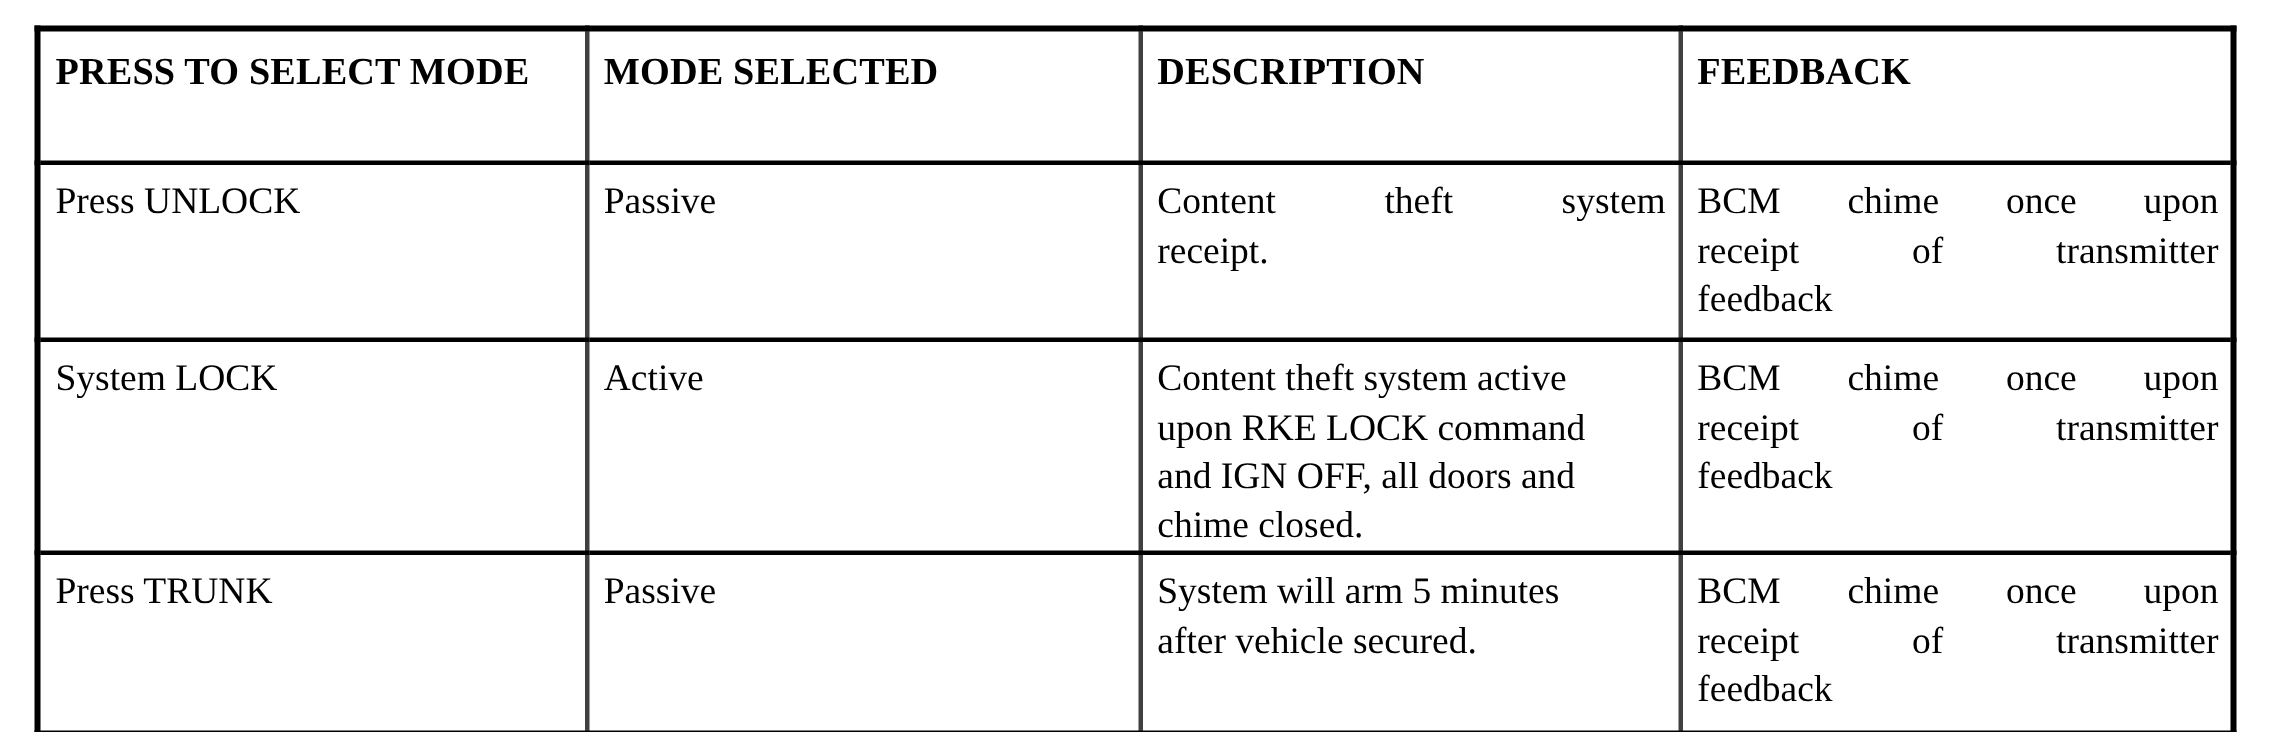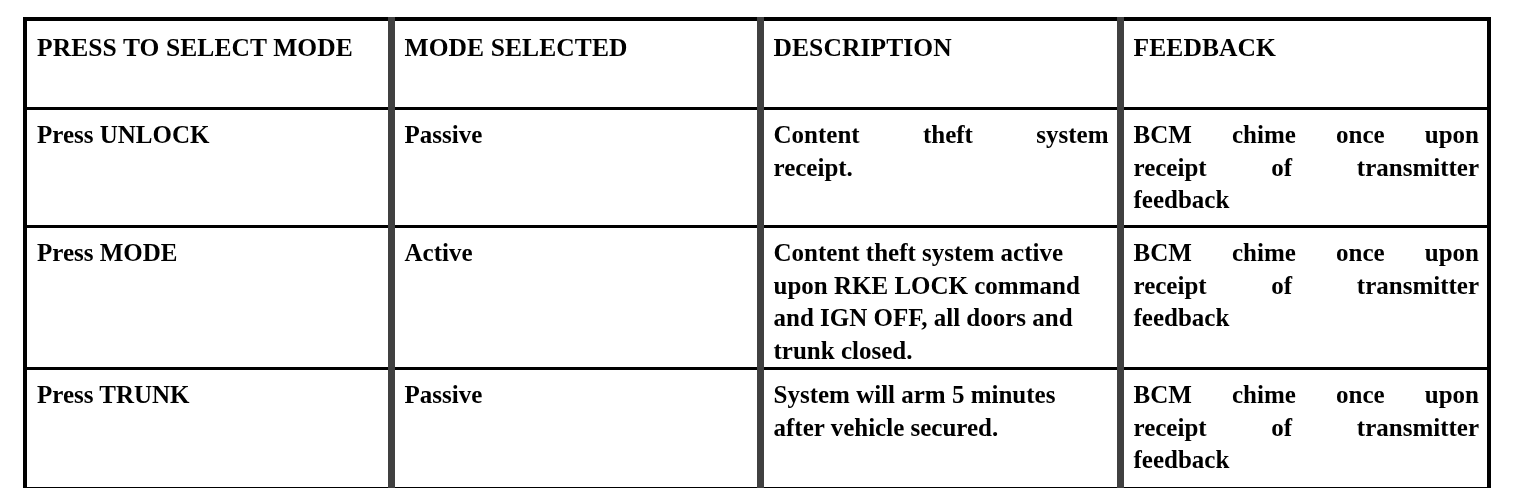--- a/index.html
+++ b/index.html
@@ -40,38 +40,37 @@
     background: #ffffff;
   }
 
   
   #mode-table {
     border: 4px solid #000000;
   }
 
   
   #mode-table td {
-    border-right: 7px solid #404040;
+    border-right: 3px solid #404040;
     border-bottom: 3px solid #000000;
   }
   #mode-table td.last-col { border-right: none; }
   #mode-table tr.last-row td { border-bottom: none; }
 
   
   col.c1 { width: 366px; }
   col.c2 { width: 369px; }
   col.c3 { width: 360px; }
   col.c4 { width: 369px; }
 
   
   .cell {
     padding: 9px 0 0 10px;
     font-size: 25px;
     line-height: 1.30;
-    font-weight: bold;
   }
 
   
   .header-cell {
     font-weight: bold;
     font-size: 25.5px;
     line-height: 1.28;
     letter-spacing: 0.1px;
     padding: 11px 0 0 10px;
   }
@@ -159,34 +158,34 @@
             <span class="ln stretch">BCM chime once upon</span>
             <span class="ln stretch">receipt of transmitter</span>
             <span class="ln">feedback</span>
           </div>
         </td>
       </tr>
 
       <tr class="row-2">
         <td>
           <div class="cell">
-            <span class="ln nowrap">Press MODE</span>
+            <span class="ln nowrap">System LOCK</span>
           </div>
         </td>
         <td>
           <div class="cell">
             <span class="ln nowrap">Active</span>
           </div>
         </td>
         <td>
           <div class="cell just">
             <span class="ln">Content theft system active</span>
             <span class="ln">upon RKE LOCK command</span>
             <span class="ln">and IGN OFF, all doors and</span>
-            <span class="ln">trunk closed.</span>
+            <span class="ln">chime closed.</span>
           </div>
         </td>
         <td class="last-col">
           <div class="cell just">
             <span class="ln stretch">BCM chime once upon</span>
             <span class="ln stretch">receipt of transmitter</span>
             <span class="ln">feedback</span>
           </div>
         </td>
       </tr>

